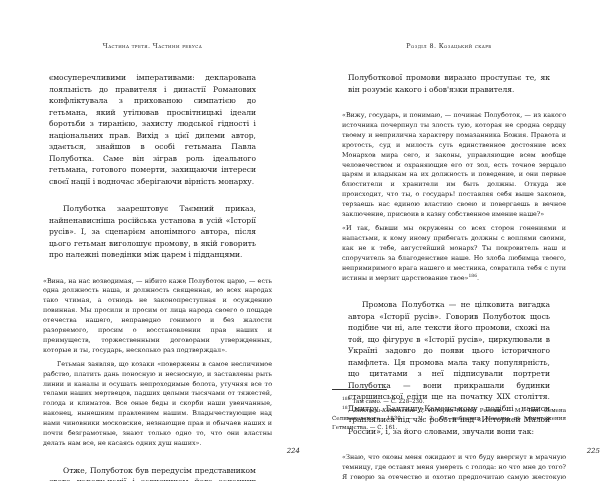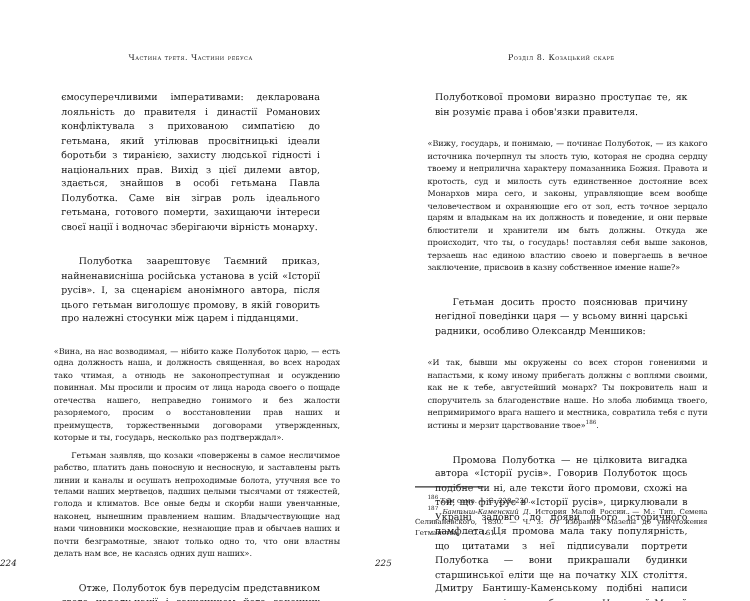--- a/index.html
+++ b/index.html
@@ -12,51 +12,50 @@
                   font-size:6.4px; letter-spacing:0.4px; font-variant:small-caps; color:#222; }
   .page.left .running-head { left:33px; right:28px; }
   .page.right .running-head { left:32px; right:34px; }
   .body-text { position:absolute; top:56px; }
   .page.left .body-text { left:33px; right:28px; }
   .page.right .body-text { left:32px; right:34px; }
   p.main { margin:16px; font-size:7.55px; line-height:11.5px; text-align:justify; hyphens:manual; }
   p.main.indent { text-indent:14px; }
   p.quote { margin:2px 0 4px 10px; font-size:6.4px; line-height:9.9px; text-align:justify; }
   p.quote.indent { text-indent:14px; margin-top:1px; }
-  .folio { position:absolute; top:413px; left:0; right:0; text-align:left; font-size:7px; font-style:italic; }
+  .folio { position:absolute; top:413px; left:0; right:0; text-align:right; font-size:7px; font-style:italic; }
   .page.right .folio { top:447px; }
   .page.left .folio { top:447px; }
   sup { font-size:4.5px; vertical-align:super; line-height:0; }
   .fn-rule { position:absolute; top:389px; left:32px; width:55px; border-top:0.6px solid #333; }
   .footnotes { position:absolute; top:397px; left:32px; right:34px; font-size:5.6px; line-height:8.5px; }
   .footnotes p { margin:0; text-indent:10px; text-align:justify; }
   .footnotes i { font-style:italic; }
 </style>
 </head>
 <body>
 
 <div class="page left">
   <div class="running-head">Частина третя. Частини ребуса</div>
   <div class="body-text">
     <p class="main">ємосуперечливими імперативами: декларована лояльність до правителя і династії Романових конфліктувала з прихованою симпатією до гетьмана, який утілював просвітницькі ідеали боротьби з тиранією, захисту людської гідності і національних прав. Вихід з цієї дилеми автор, здається, знайшов в особі гетьмана Павла Полуботка. Саме він зіграв роль ідеального гетьмана, готового померти, захищаючи інтереси своєї нації і водночас зберігаючи вірність монарху.</p>
-    <p class="main indent">Полуботка заарештовує Таємний приказ, найненависніша російська установа в усій «Історії русів». І, за сценарієм анонімного автора, після цього гетьман виголошує промову, в якій говорить про належні стосунки між царем і підданцями.</p>
+    <p class="main indent">Полуботка заарештовує Таємний приказ, найненависніша російська установа в усій «Історії русів». І, за сценарієм анонімного автора, після цього гетьман виголошує промову, в якій говорить про належні поведінки між царем і підданцями.</p>
     <p class="quote">«Вина, на нас возводимая, — нібито каже Полуботок царю, — есть одна должность наша, и должность священная, во всех народах тако чтимая, а отнюдь не законопреступная и осуждению повинная. Мы просили и просим от лица народа своего о пощаде отечества нашего, неправедно гонимого и без жалости разоряемого, просим о восстановлении прав наших и преимуществ, торжественными договорами утвержденных, которые и ты, государь, несколько раз подтверждал».</p>
     <p class="quote indent">Гетьман заявляв, що козаки «повержены в самое несличимое рабство, платить дань поносную и несносную, и заставлены рыть линии и каналы и осушать непроходимые болота, утучняя все то телами наших мертвецов, падших целыми тысячами от тяжестей, голода и климатов. Все оные беды и скорби наши увенчанные, наконец, нынешним правлением нашим. Владычествующие над нами чиновники московские, незнающие прав и обычаев наших и почти безграмотные, знают только одно то, что они властны делать нам все, не касаясь одних душ наших».</p>
     <p class="main indent">Отже, Полуботок був передусім представником свого народу-нації і захисником його законних прав. Центральне місце в його промові, як і в промові гетьмана Мазепи напередодні повстання, займали інтереси нації і батьківщини. Проте, на відміну від Мазепи, Полуботок не повставав проти царя, а хотів розв'язати конфлікт лояльностей — народ-нація чи державець — мирно. Він вірив, що компроміс можливий, просив царя скасувати нові податки і трудові повинності для козаків та розібратися з Малоросійською колегією, в якій заправляли чиновники-великороси. Судячи з відомих вимог козацької старшини, передбачалося, що це буде перший крок до відновлення гетьманства.</p>
 
   </div>
   <div class="folio">224</div>
 </div>
 
 <div class="page right">
   <div class="running-head">Розділ 8. Козацький скарб</div>
   <div class="body-text">
-    <p class="main">Полуботкової промови виразно проступає те, як він розуміє права і обов'язки правителя.</p>
+    <p class="main">Полуботкової промови виразно проступає те, як він розуміє какого і обов'язки правителя.</p>
     <p class="quote">«Вижу, государь, и понимаю, — починає Полуботок, — из какого источника почерпнул ты злость тую, которая не сродна сердцу твоему и неприлична характеру помазанника Божия. Правота и кротость, суд и милость суть единственное достояние всех Монархов мира сего, и законы, управляющие всем вообще человечеством и охраняющие его от зол, есть точное зерцало царям и владыкам на их должность и поведение, и они первые блюстители и хранители им быть должны. Откуда же происходит, что ты, о государь! поставляя себя выше законов, терзаешь нас единою властию своею и повергаешь в вечное заключение, присвоив в казну собственное имение наше?»</p>
-    <p class="main indent">Гетьман досить просто пояснював причину негідної поведінки царя — у всьому винні царські радники, особливо Олександр Меншиков:</p>
     <p class="quote"><span>«И так, бывши мы окружены со всех сторон гонениями и напастьми, к кому иному прибегать должны с воплями своими, как не к тебе, августейший монарх? Ты покровитель наш и споручитель за благоденствие наше. Но злоба любимца твоего, непримиримого врага нашего и местника, совратила тебя с пути истины и мерзит царствование твое»</span><sup>186</sup>.</p>
     <p class="main indent">Промова Полуботка — не цілковита вигадка автора «Історії русів». Говорив Полуботок щось подібне чи ні, але тексти його промови, схожі на той, що фігурує в «Історії русів», циркулювали в Україні задовго до появи цього історичного памфлета. Ця промова мала таку популярність, що цитатами з неї підписували портрети Полуботка — вони прикрашали будинки старшинської еліти ще на початку XIX століття. Дмитру Бантишу-Каменському подібні написи траплялися під час роботи над «Историей Малой России», і, за його словами, звучали вони так:</p>
     <p class="quote"><span>«Знаю, что оковы меня ожидают и что буду ввергнут в мрачную темницу, где оставят меня умереть с голода: но что мне до того? Я говорю за отечество и охотно предпочитаю самую жестокую смерть ужасному зрелищу всеобщей гибели моих единоземцев»</span><sup>187</sup>.</p>
   </div>
   <div class="fn-rule" style="left:32px;"></div>
   <div class="footnotes">
     <p><sup>186</sup> <span>Там само. — С. 228–230.</span></p>
     <p><sup>187</sup> <i>Бантыш-Каменский Д.</i><span> История Малой России. — М.: Тип. Семена Селивановского, 1830. — Ч. 3: От избрания Мазепы до уничтожения Гетманства. — С. 161.</span></p>
   </div>
   <div class="folio">225</div>

